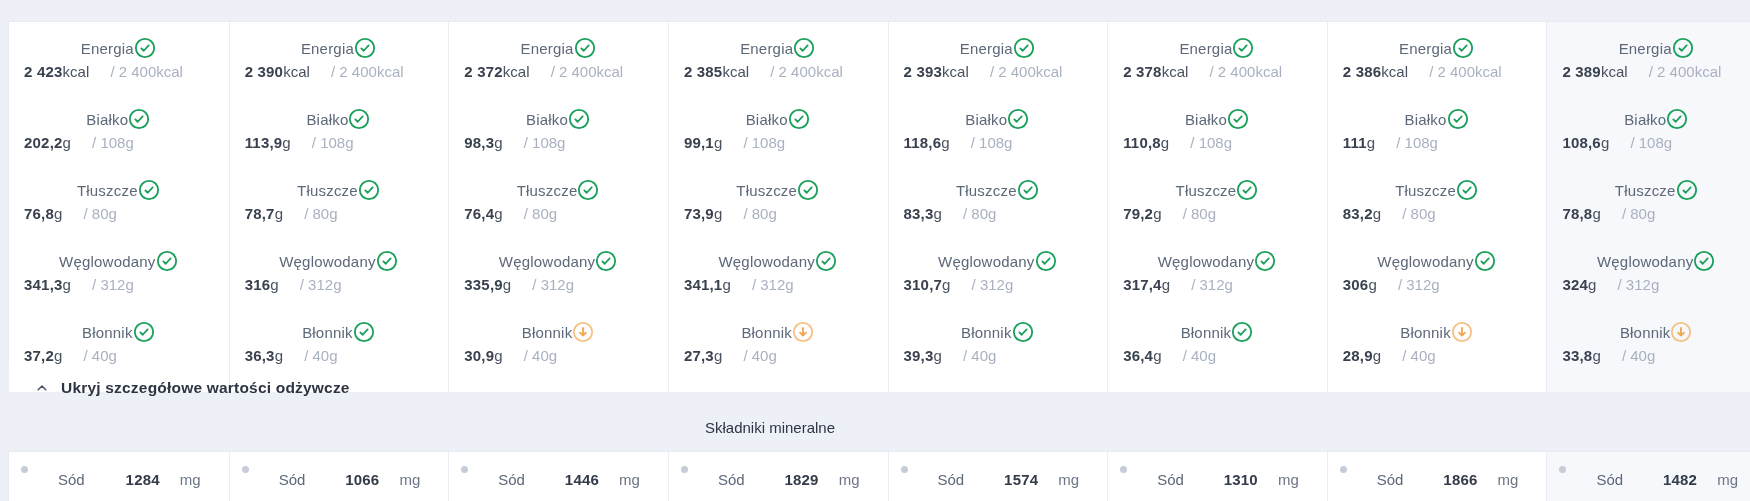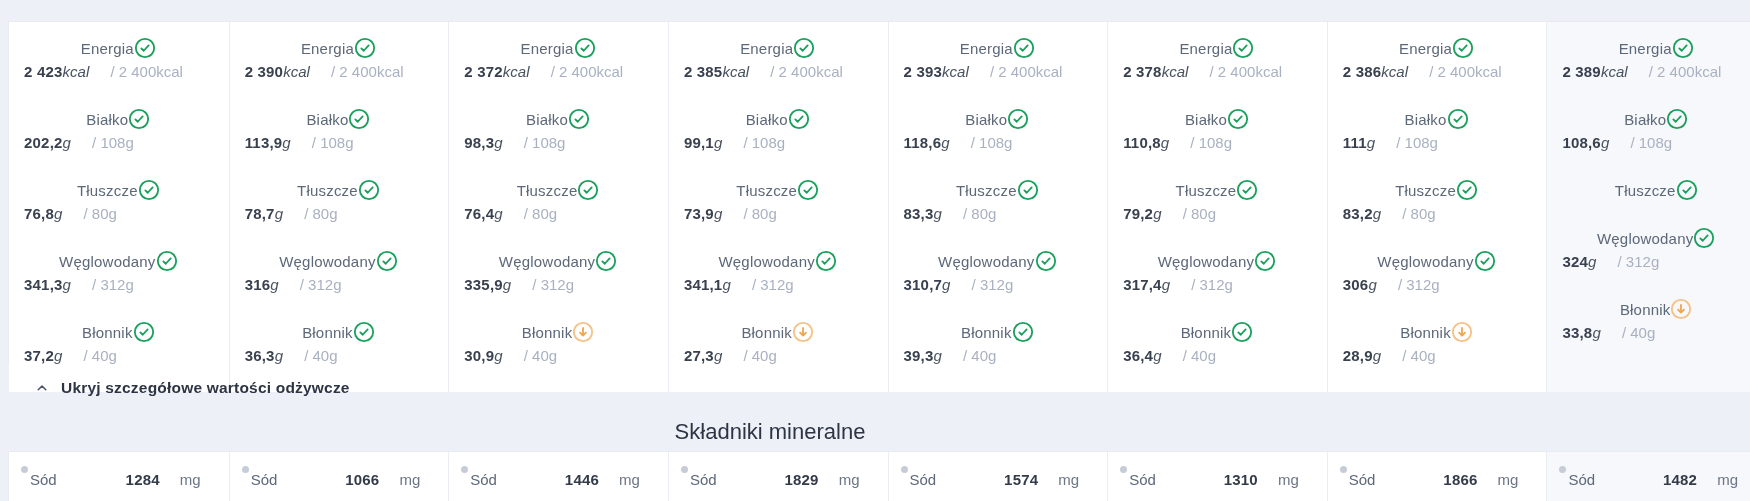--- a/index.html
+++ b/index.html
@@ -40,21 +40,21 @@
   .metric-label {
     font-size: 15px;
     color: #5d6879;
     letter-spacing: 0.2px;
   }
   .icon { width: 22px; height: 22px; display: inline-flex; }
   .icon svg { width: 22px; height: 22px; }
 
   .metric-value { margin-top: 3px; font-size: 15px; line-height: 20px; }
   .metric-value b { font-weight: 700; color: #39414f; letter-spacing: 0.2px; }
-  .metric-value .unit { color: #49525f; font-style: italic; }
+  .metric-value .unit { color: #49525f; }
   .metric-value .target { color: #a9b1c1; padding-left: 17px; }
 
   
   .toggle-row {
     margin: 14px 0 0 35px;
     height: 22px;
     display: flex;
     align-items: center;
     gap: 12px;
     cursor: pointer;
@@ -69,21 +69,21 @@
   }
 
   
   .minerals-heading-wrap {
     margin-top: 20px;
     width: 1540px;
     text-align: center;
     height: 21px;
   }
   .minerals-heading {
-    font-size: 22px;
+    font-size: 15px;
     font-weight: 500;
     color: #2d3544;
   }
   .sodium-panel {
     margin-top: 11px;
     margin-left: 8px;
     width: 1758px;
     height: 80px;
     background: #ffffff;
     border: 1px solid #e8ecf2;
@@ -94,21 +94,21 @@
   .sod-cell {
     border-left: 1px solid #eaeef3;
     padding: 16px 28px 0 12px;
     display: flex;
     justify-content: space-between;
     align-items: flex-start;
     background: #ffffff;
   }
   .sodium-panel > div:first-of-type { border-left: none; }
   .sod-cell[data-highlight="true"] { background: #f6f8fb; }
-  .sod-left { display: inline-flex; align-items: flex-start; }
+  .sod-left { display: inline-flex; align-items: flex-start; gap: 28px; }
   .dot {
     width: 7px; height: 7px; border-radius: 50%;
     background: #c6ccd8;
     margin: -2px 2px 0 0;
     display: inline-block;
   }
   .sod-label { font-size: 15px; color: #5d6879; padding-top: 3px; }
   .sod-value { font-size: 15px; padding-top: 3px; white-space: nowrap; }
   .sod-value b { font-weight: 600; color: #333b49; letter-spacing: 0.2px; }
   .sod-value .sod-unit { color: #6d7687; margin-left: 20px; }
@@ -751,20 +751,23 @@
           <div class="metric" data-status="ok">
             <div class="metric-head">
               <span class="metric-label">Tłuszcze</span>
               <span class="icon icon-check">
                 <svg viewBox="0 0 24 24" fill="none">
                   <circle cx="12" cy="12" r="10" stroke="#1ba05c" stroke-width="2"></circle>
                   <path d="M8 12.4l2.6 2.6 5.4-5.8" stroke="#1ba05c" stroke-width="2" stroke-linecap="round" stroke-linejoin="round"></path>
                 </svg>
               </span>
 
+            </div>
+            <div class="metric-value">
+              <b>78,8</b><span class="unit">g</span><span class="target"> / 80g</span>
             </div>
           </div>
 
           <div class="metric" data-status="ok">
             <div class="metric-head">
               <span class="metric-label">Węglowodany</span>
               <span class="icon icon-check">
                 <svg viewBox="0 0 24 24" fill="none">
                   <circle cx="12" cy="12" r="10" stroke="#1ba05c" stroke-width="2"></circle>
                   <path d="M8 12.4l2.6 2.6 5.4-5.8" stroke="#1ba05c" stroke-width="2" stroke-linecap="round" stroke-linejoin="round"></path>

